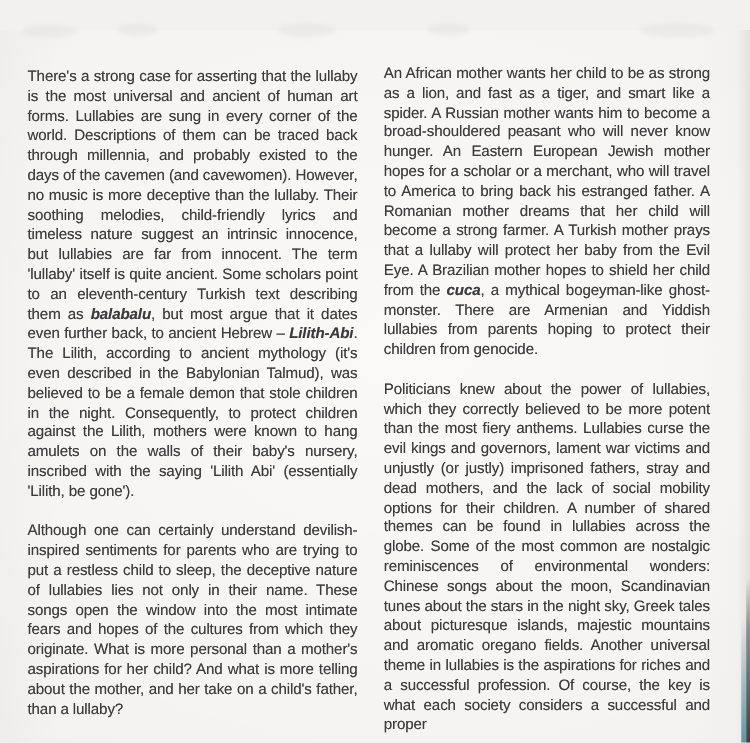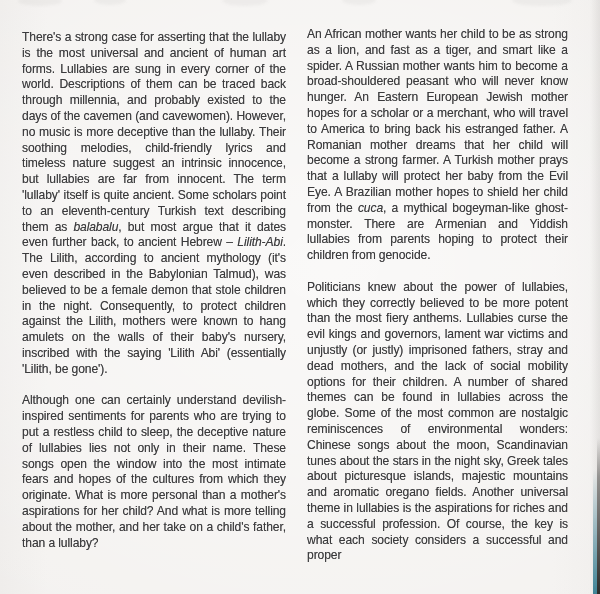--- a/index.html
+++ b/index.html
@@ -13,33 +13,34 @@
     position: relative;
     background: var(--paper, #f3f1ef);
     font-family: "Liberation Sans", sans-serif;
   }
   .page {
     position: absolute;
     inset: 0;
     background:
       radial-gradient(ellipse 130% 100% at 55% 45%, rgba(255,255,255,0.55), rgba(255,255,255,0) 70%),
       linear-gradient(to right, #efedeb 0%, #f4f2f0 8%, #f4f2f0 92%, #f0eeec 100%);
+    margin-top: 24px;
   }
   .col {
     position: absolute;
     text-align: justify;
     color: var(--ink, #3b3b3d);
     font-size: 12.1px;
     line-height: 15.8px;
     letter-spacing: -0.1px;
     text-shadow: 0 0 0.4px rgba(59,59,61,0.55);
   }
   .col p { margin: 0 0 15.8px 0; }
   .col p:last-child { margin-bottom: 0; }
-  .col em { font-style: italic; }
+  .col em { font-style: italic; font-weight: bold; }
   .col-left  { left: 22px;  top: 30px; width: 264px; }
   .col-right { left: 307px; top: 27px; width: 261px; }
 
   
   .edge-shade {
     position: absolute;
     top: 0; right: 0;
     width: 10px; height: 100%;
     background: linear-gradient(to right, rgba(0,0,0,0) 0%, rgba(90,85,80,0.10) 100%);
   }

